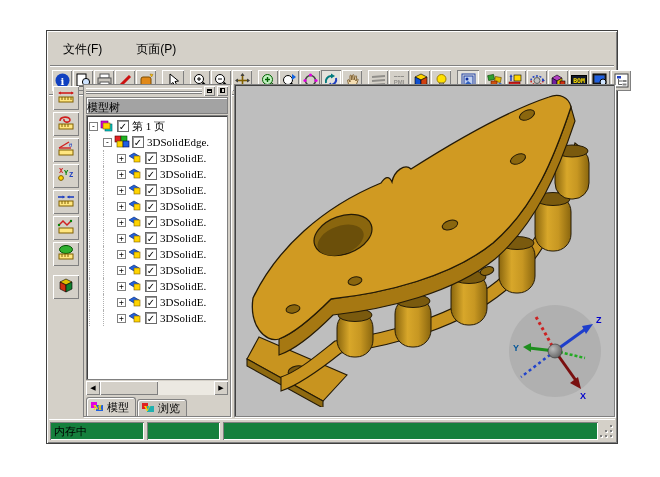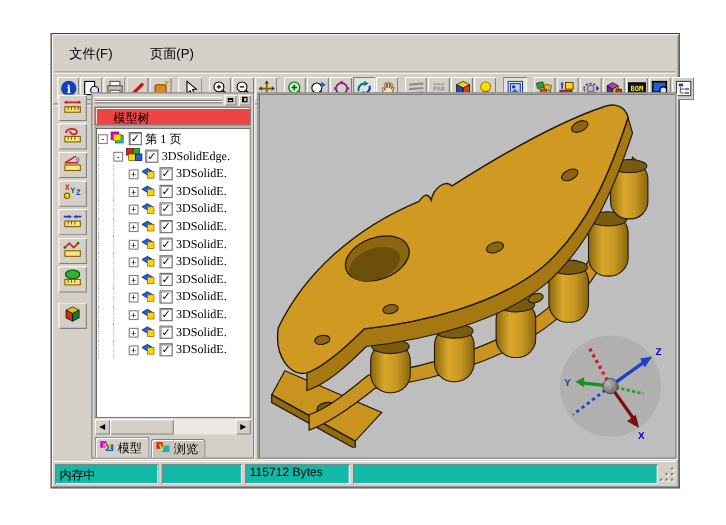--- a/index.html
+++ b/index.html
@@ -44,22 +44,22 @@
                 box-shadow:1px 1px 0 #ffffff; background:#d4d0c8; }
   .gripper { height:11px; display:flex; align-items:center; padding:1px 2px; }
   .grip-lines { flex:1; height:6px;
       border-top:1px solid #ffffff; border-bottom:1px solid #808080;
       background:linear-gradient(#d4d0c8 0 2px, #808080 2px 3px, #ffffff 3px 4px, #d4d0c8 4px); }
   .grip-btn { width:11px; height:10px; margin-left:2px; background:#d4d0c8;
       box-shadow: inset 1px 1px 0 #ffffff, inset -1px -1px 0 #808080;
       display:flex; align-items:center; justify-content:center; }
   .glyph-max { width:5px; height:4px; border:1px solid #000; border-top-width:2px; }
   .glyph-hide { width:5px; height:5px; border:1px solid #000; border-left-width:2px; }
-  .tree-header { margin:1px 2px; height:17px; font-size:11px; color:#000; padding:2px 16px;
-      border:1px solid #808080; box-shadow: inset 1px 1px 0 #ffffff; background:#ef4444; }
+  .tree-header { margin:1px 2px; height:17px; font-size:11px; color:#000; padding:2px 0;
+      border:1px solid #808080; box-shadow: inset 1px 1px 0 #ffffff; background:#a3a3a3; }
   .tree-area { flex:1; margin:0 2px; background:#ffffff; overflow:hidden;
       border:1px solid #808080; box-shadow: inset 1px 1px 0 #404040; padding:2px 0 0 2px; }
   .trow { display:flex; align-items:center; height:16px; white-space:nowrap; font-size:11px; }
   .indent { display:inline-block; width:14px; height:16px; border-left:1px dotted #b0b0b0; }
   .expander { width:9px; height:9px; border:1px solid #808080; background:#fff; font-size:8px; line-height:7px;
       text-align:center; color:#000; flex:0 0 9px; margin-right:2px;
       font-family:"DejaVu Sans Mono",monospace; }
   .cubes { margin-right:2px; flex:0 0 auto; }
   .cb { width:12px; height:12px; background:#fff; border:1px solid #6a6a6a;
         box-shadow: inset 1px 1px 0 #9a9a9a; color:#000; font-size:10px; line-height:11px;
@@ -81,21 +81,21 @@
 
   
   .viewport { flex:1; margin-left:3px; background:#bebebe; border:1px solid #808080;
               box-shadow: inset 1px 1px 0 #404040, 1px 1px 0 #ffffff; position:relative; }
   .viewport svg { position:absolute; left:0; top:0; }
 
   
   .statusbar { position:absolute; left:2px; right:2px; bottom:2px; height:22px;
                display:flex; align-items:center; gap:3px; padding:2px 1px;
                border-top:1px solid #ffffff; }
-  .scell { height:18px; background:#14b8a6; font-size:11px; color:#000; padding:2px 4px;
+  .scell { height:18px; background:#15803d; font-size:11px; color:#000; padding:2px 4px;
            box-shadow: inset 1px 1px 0 #808080, inset -1px -1px 0 #ffffff; white-space:nowrap; overflow:hidden; }
   .sc1 { width:94px; } .sc2 { width:73px; } .sc3 { width:95px; } .sc4 { flex:1; }
   .grip { width:13px; height:13px; align-self:flex-end; position:relative; }
   .grip i { position:absolute; width:2px; height:2px; background:#808080; box-shadow:1px 1px 0 #fff; }
 </style>
 </head>
 <body>
 
 <div class="app-window">
 
@@ -764,21 +764,20 @@
           </g>
           <circle cx="0" cy="0" r="7" fill="url(#ballG)" stroke="#333" stroke-width=".6"></circle>
         </g>
       </svg>
     </div>
   </div>
 
   <div class="statusbar">
     <div class="scell sc1">内存中</div>
     <div class="scell sc2"></div>
-    <div class="scell sc3">115712 Bytes</div>
     <div class="scell sc4"></div>
     <div class="grip">
       <i style="left:9px;top:9px"></i>
         <i style="left:9px;top:4px"></i>
         <i style="left:4px;top:9px"></i>
       <i style="left:9px;top:-1px"></i>
         <i style="left:-1px;top:9px"></i>
         <i style="left:4px;top:4px"></i>
     </div>
   </div>

